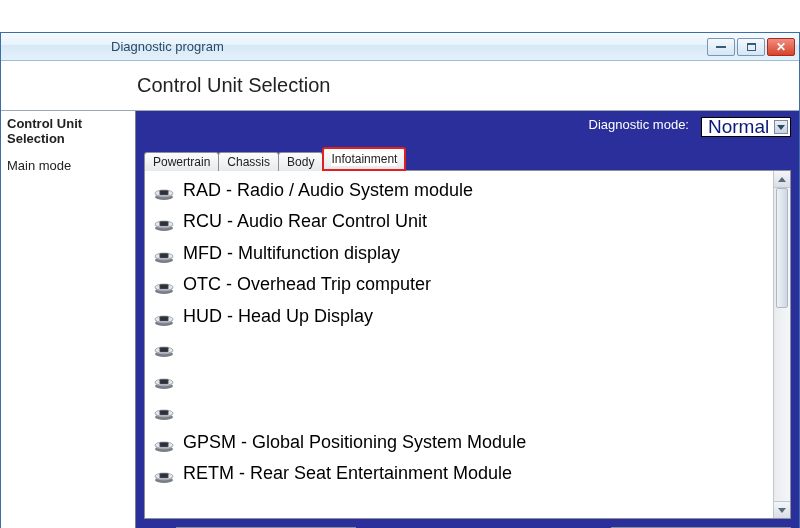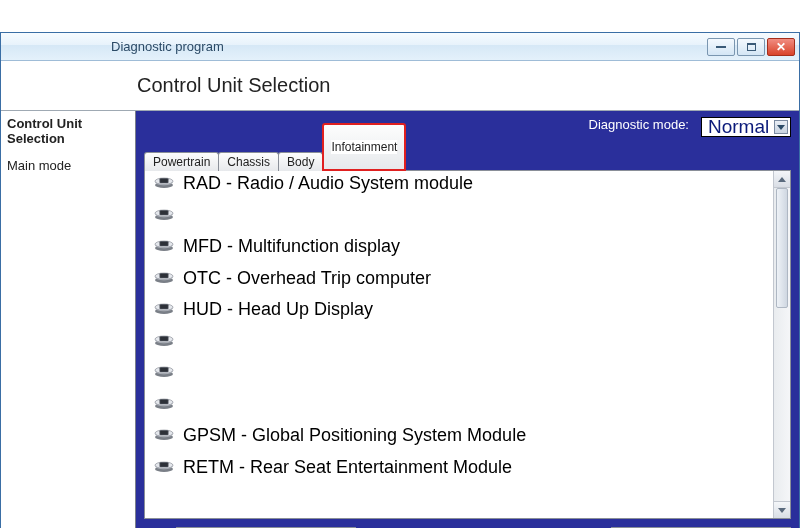--- a/index.html
+++ b/index.html
@@ -61,30 +61,30 @@
   
   .tabstrip { display: flex; align-items: flex-end; position: relative; height: 22px; }
   .tab {
     background: linear-gradient(to bottom,#fdfdfd,#e7e9ec);
     border: 1px solid #8a8f98; border-bottom: none;
     padding: 2px 8px; font-size: 12px; color: #222; margin-right: -1px;
     border-top-left-radius: 3px; border-top-right-radius: 3px;
     cursor: default;
     position: relative; z-index: 1;
   }
-  .tab.active-wrap { border: 2px solid #e02020; padding: 15px 7px; z-index: 3; }
+  .tab.active-wrap { border: 2px solid #e02020; padding: 3px 7px; z-index: 3; }
   .tab.active-wrap .inner { background: #fff; }
 
   
   .panel {
     flex: 1; background: #fff; border: 1px solid #8a8f98; margin-top: -1px;
     position: relative; overflow: hidden; display: flex;
   }
   .list { flex: 1; overflow: hidden; }
-  .row { display: flex; align-items: flex-start; gap: 8px; padding: 2px 6px 2px 8px; height: 31.5px; }
+  .row { display: flex; align-items: flex-end; gap: 8px; padding: 2px 6px 2px 8px; height: 31.5px; }
   .row .icon {
     width: 22px; height: 16px; position: relative; flex: 0 0 22px;
   }
   .row .icon svg { width: 22px; height: 16px; display: block; }
   .row .txt { font-size: 18px; color: #000; white-space: nowrap; }
 
   .vscroll {
     width: 17px; background: linear-gradient(to right,#e9ecef,#f5f6f8);
     border-left: 1px solid #c2c7cf; position: relative;
   }
@@ -177,20 +177,21 @@
             <div class="row">
               <span class="icon">
                 <svg viewBox="0 0 22 16">
                   <ellipse cx="11" cy="12" rx="9" ry="3" fill="#7a7f87"></ellipse>
                   <ellipse cx="11" cy="9" rx="9" ry="3.2" fill="#b9bec6"></ellipse>
                   <ellipse cx="11" cy="8.2" rx="9" ry="3.2" fill="#e4e7ec" stroke="#7d828b" stroke-width="0.6"></ellipse>
                   <rect x="6.5" y="5.2" width="9" height="5" rx="1" fill="#4a4f58"></rect>
                   <rect x="7.3" y="5.8" width="7.4" height="3.6" rx="0.6" fill="#2d3138"></rect>
                 </svg>
               </span>
+              <span class="txt">RCU - Audio Rear Control Unit</span>
             </div>
             <div class="row">
               <span class="icon">
                 <svg viewBox="0 0 22 16">
                   <ellipse cx="11" cy="12" rx="9" ry="3" fill="#7a7f87"></ellipse>
                   <ellipse cx="11" cy="9" rx="9" ry="3.2" fill="#b9bec6"></ellipse>
                   <ellipse cx="11" cy="8.2" rx="9" ry="3.2" fill="#e4e7ec" stroke="#7d828b" stroke-width="0.6"></ellipse>
                   <rect x="6.5" y="5.2" width="9" height="5" rx="1" fill="#4a4f58"></rect>
                   <rect x="7.3" y="5.8" width="7.4" height="3.6" rx="0.6" fill="#2d3138"></rect>
                 </svg>

